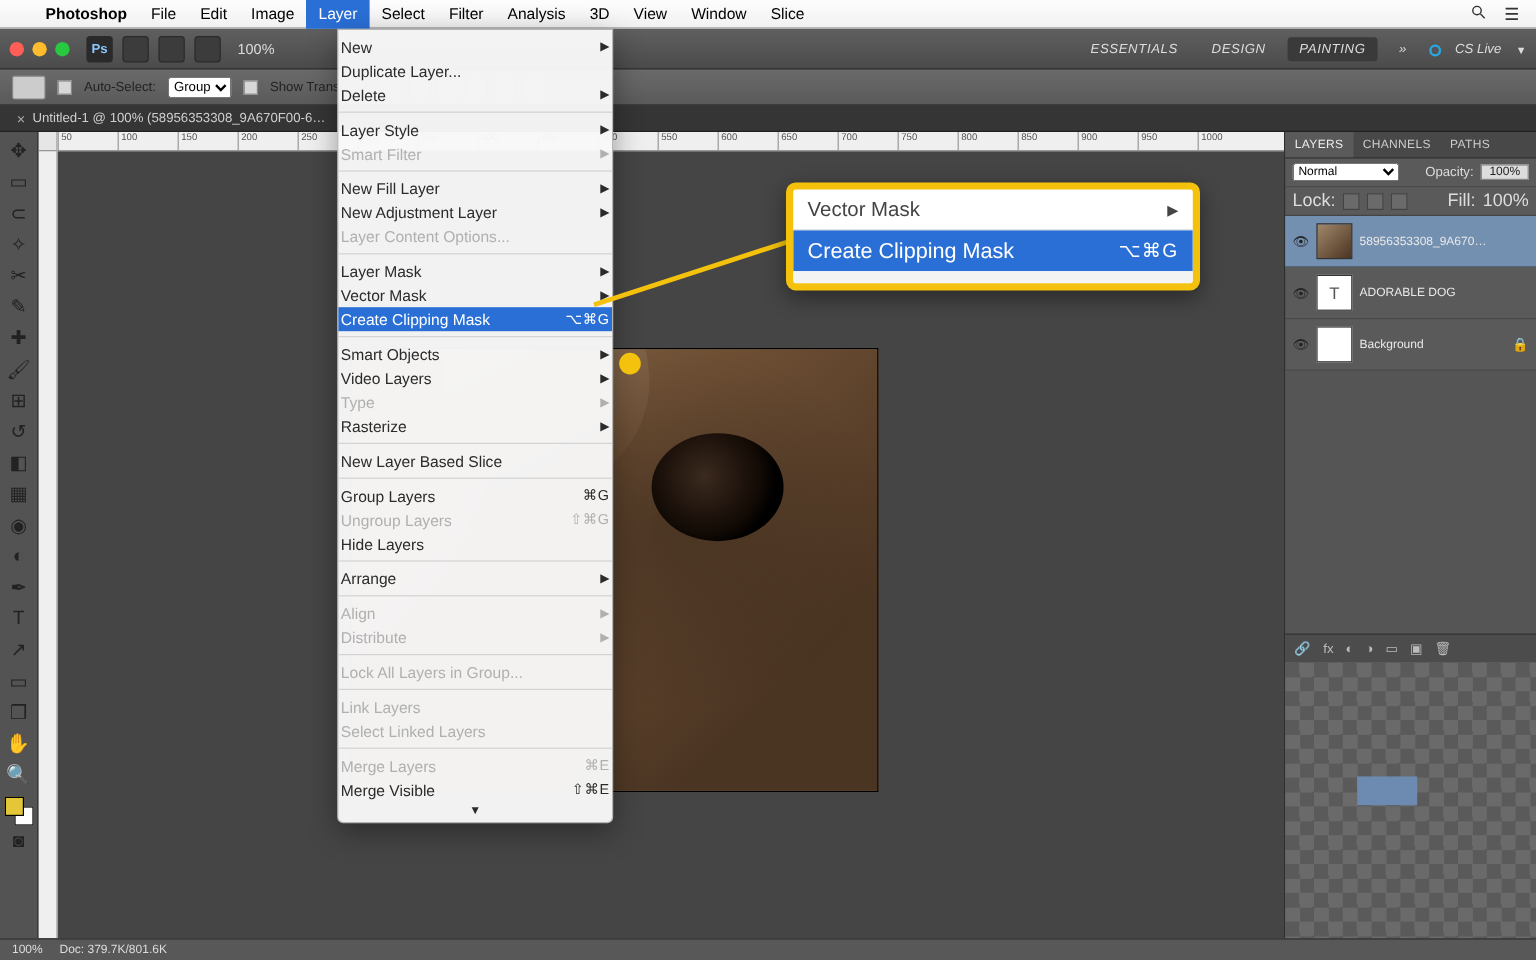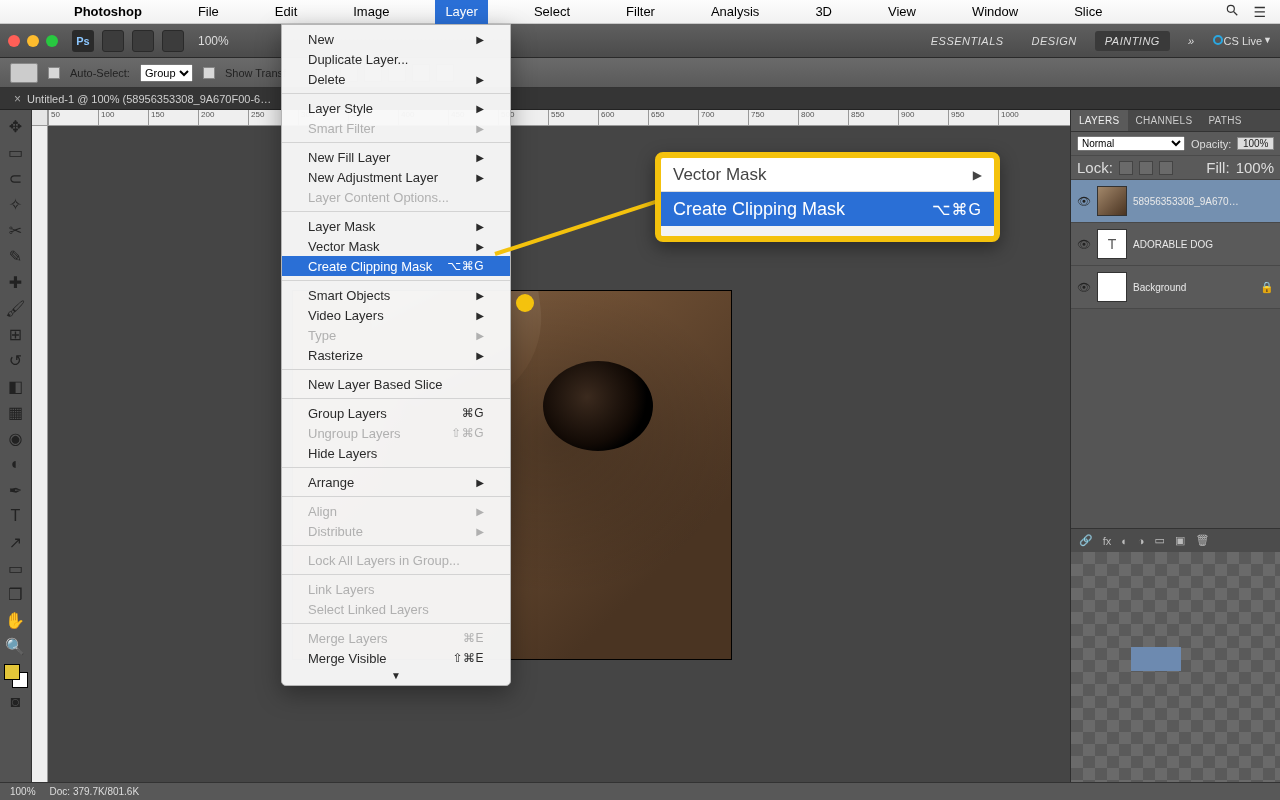--- a/index.html
+++ b/index.html
@@ -1,38 +1,38 @@
 <!DOCTYPE html>
 <html><head>
 <meta charset="utf-8">
 <style>
 * { margin: 0; padding: 0; box-sizing: border-box; font-family: -apple-system, "Helvetica Neue", Arial, sans-serif; }
 body { width: 1280px; height: 800px; overflow: hidden; background: #454545; position: relative; }
 
 
-.menubar { height: 24px; background: linear-gradient(#fdfdfd,#f1f1f1); display: flex; align-items: center; font-size: 13px; border-bottom: 1px solid #c9c9c9; position: relative; z-index: 30; gap: 36px;}
+.menubar { height: 24px; background: linear-gradient(#fdfdfd,#f1f1f1); display: flex; align-items: center; font-size: 13px; border-bottom: 1px solid #c9c9c9; position: relative; z-index: 30;}
 .menubar .apple { width: 28px; text-align: center; font-size: 14px; }
 .menubar .mi { padding: 0 10px; line-height: 24px; height: 24px; }
 .menubar .mi.active { background: #2a6fd6; color:#fff; }
 .menubar .app { font-weight: 600; }
 .menubar .right { margin-left: auto; display:flex; align-items:center; gap:14px; padding-right:14px; font-size:14px; color:#333;}
 .menubar .right svg { width:14px; height:14px; }
 
 
 .appbar { height: 34px; background: linear-gradient(#5f5f5f,#4b4b4b); display:flex; align-items:center; padding:0 8px; gap:8px; font-size:12px; color:#ddd; border-bottom:1px solid #2a2a2a;}
 .traffic { display:flex; gap:7px; margin-right:6px;}
 .dot { width:12px; height:12px; border-radius:50%; }
 .dot.r{background:#ff5f57;} .dot.y{background:#febc2e;} .dot.g{background:#28c840;}
 .appbar .pslogo { width:22px;height:22px;background:#2a2a2a;border-radius:3px;display:flex;align-items:center;justify-content:center;color:#8cc7ff;font-weight:700;font-size:11px;}
 .appbar .tbtn { width:22px;height:22px;background:#3c3c3c;border:1px solid #2a2a2a;border-radius:3px;}
 .appbar .zoom { margin-left:6px;}
 .appbar .spacer{flex:1;}
 .ws { font-size:11px; letter-spacing:.5px; padding:4px 10px; color:#ddd;font-style:italic; }
 .ws.active{ background:#3a3a3a; border-radius:3px;}
-.cslive{ display:flex;align-items:flex-start;gap:1px;font-size:11px;color:#ddd;}
+.cslive{ display:flex;align-items:flex-end;gap:12px;font-size:11px;color:#ddd;font-style:italic;}
 .cslive .c{width:10px;height:10px;border:2px solid #2aa7e0;border-radius:50%;}
 
 
 .optbar{ height:30px;background:linear-gradient(#6a6a6a,#5a5a5a); display:flex;align-items:center;padding:0 10px;gap:10px;font-size:11px;color:#222;border-bottom:1px solid #333;}
 .optbar .tool{width:28px;height:20px;background:#ccc;border:1px solid #888;border-radius:2px;}
 .optbar .chk{width:12px;height:12px;background:#d8d8d8;border:1px solid #888;}
 .optbar select{font-size:11px;height:18px;}
 .alignicons{display:flex;gap:6px;margin-left:20px;}
 .ai{width:18px;height:18px;background:#777;border:1px solid #555;}
 
@@ -58,41 +58,41 @@
  radial-gradient(ellipse at 60% 40%, rgba(0,0,0,.25), transparent 50%),
  linear-gradient(135deg,#8a6a4c 0%, #6e4f34 40%, #4a3422 80%);}
 .dogear{position:absolute;top:-40px;left:80px;width:170px;height:160px;background:linear-gradient(160deg,#a2876a,#5b3e26);border-radius:0 0 70% 50%;transform:rotate(-8deg);}
 
 
 .rpanel{width:210px;background:#5a5a5a;border-left:1px solid #2e2e2e;display:flex;flex-direction:column;font-size:11px;color:#ddd;}
 .ptabs{display:flex;background:#484848;border-bottom:1px solid #333;}
 .ptab{padding:5px 8px;font-size:10px;letter-spacing:.3px;color:#ccc;}
 .ptab.active{background:#5a5a5a;color:#eee;}
 .prow{display:flex;align-items:center;gap:6px;padding:4px 6px;border-bottom:1px solid #4a4a4a;}
-.prow select{flex:none;width:108px;font-size:10px;}
+.prow select{flex:none;width:89px;font-size:10px;}
 .prow .lab{margin-left:auto;font-size:11px;}
 .prow .pct{width:40px;background:#ddd;color:#222;font-size:10px;text-align:center;border:1px solid #888;}
 .lockrow{display:flex;align-items:center;gap:6px;padding:3px 6px;font-size:15px;border-bottom:1px solid #444;}
 .lockrow .li{width:14px;height:14px;background:#6a6a6a;border:1px solid #444;}
 .layer{display:flex;align-items:center;gap:6px;padding:6px;border-bottom:1px solid #484848;}
 .layer.sel{background:#7490b0;}
 .layer .eye{width:14px;text-align:center;color:#222;}
 .layer .thumb{width:30px;height:30px;background:#fff;border:1px solid #333;display:flex;align-items:center;justify-content:center;font-size:14px;color:#555;}
 .layer .thumb.dog{background:linear-gradient(135deg,#a2876a,#4a3422);}
 .layer .name{font-size:10px;color:#e9e9e9;flex:1;white-space:nowrap;overflow:hidden;text-overflow:ellipsis;}
 .layer .lock{font-size:11px;color:#222;}
 .panelspacer{flex:1;background:#555;}
 .pfoot{height:24px;background:#4c4c4c;border-top:1px solid #333;display:flex;align-items:center;gap:10px;padding:0 8px;color:#bbb;}
 .checker{height:230px;background:
  repeating-conic-gradient(#6a6a6a 0 25%, #5a5a5a 0 50%) 0 0/24px 24px;}
 .checker .hl{position:relative;top:95px;left:60px;width:50px;height:24px;background:#6d8ab0;}
 
 
 .dropdown{position:absolute;top:24px;left:281px;width:230px;background:rgba(248,248,248,.97);border:1px solid #b5b5b5;border-radius:0 0 5px 5px;box-shadow:0 8px 24px rgba(0,0,0,.35);font-size:13px;color:#2b2b2b;padding:4px 0;z-index:40;}
-.dropdown .it{display:flex;align-items:center;padding:2px 26px;height:20px;position:relative;}
+.dropdown .it{display:flex;align-items:center;padding:2px 2px;height:20px;position:relative;}
 .dropdown .it.dis{color:#b0b0b0;}
 .dropdown .it.hl{background:#2a6fd6;color:#fff;}
 .dropdown .it .arr{margin-left:auto;font-size:10px;}
 .dropdown .it .sc{margin-left:auto;font-size:12px;letter-spacing:.5px;}
 .dropdown hr{border:none;border-top:1px solid #d3d3d3;margin:4px 0;}
 .dropdown .more{text-align:center;font-size:10px;padding-top:2px;}
 
 
 .callout{position:absolute;top:152px;left:655px;width:345px;border:6px solid #f4c20d;border-radius:8px;background:#fff;box-shadow:0 6px 18px rgba(0,0,0,.4);z-index:50;overflow:hidden;}
 .callout .r{display:flex;align-items:center;padding:4px 12px;font-size:18px;height:34px;}

